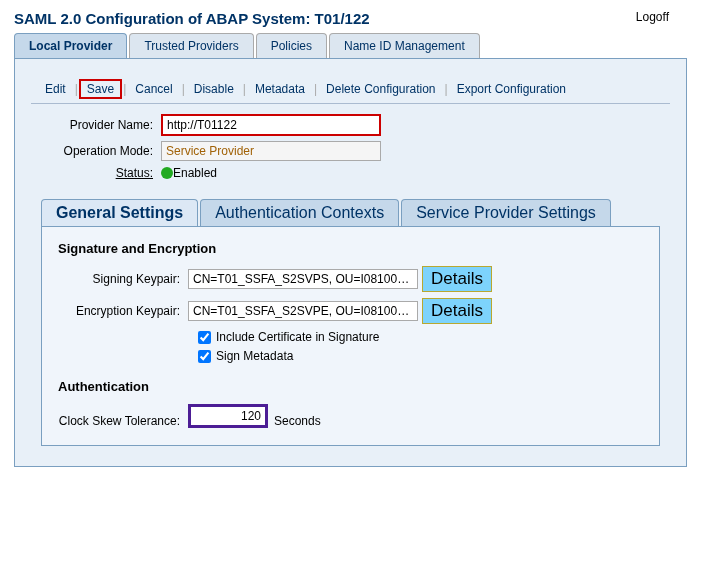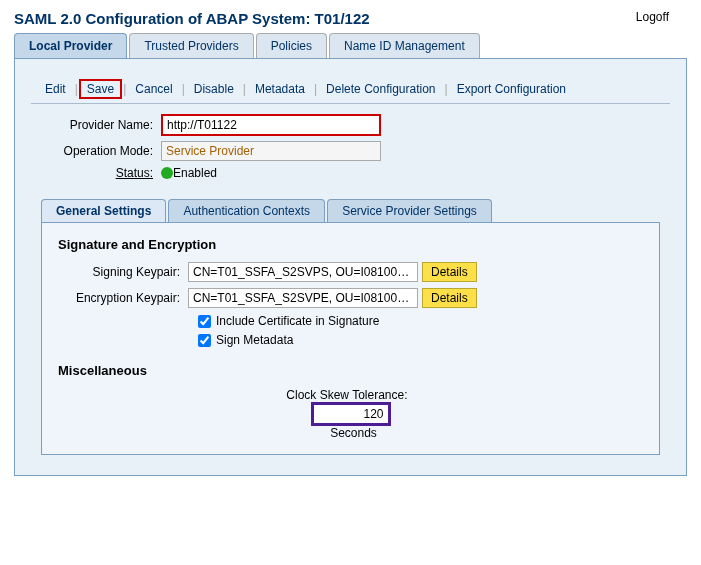--- a/index.html
+++ b/index.html
@@ -182,21 +182,21 @@
       flex-direction: row;
       align-items: flex-end;
     }
 
     .inner-tab {
       padding: 4px 14px;
       border: 1px solid #7a9fc0;
       border-bottom: none;
       background: #c5d8ea;
       cursor: pointer;
-      font-size: 12px;
+      font-size: 16px;
       color: #003366;
       margin-right: 2px;
       border-radius: 4px 4px 0 0;
     }
 
     .inner-tab.active {
       background: #dce8f5;
       font-weight: bold;
       border-color: #7a9fc0;
     }
@@ -238,23 +238,23 @@
       width: 230px;
       white-space: nowrap;
       overflow: hidden;
       text-overflow: ellipsis;
       color: #000;
     }
 
     .details-btn {
       margin-left: 4px;
       padding: 2px 8px;
-      background: #fde047;
+      background: #7dd3fc;
       border: 1px solid #b8a830;
-      font-size: 12px;
+      font-size: 17px;
       cursor: pointer;
       color: #000;
     }
 
     .checkbox-row {
       display: flex;
       flex-direction: row;
       align-items: center;
       margin-bottom: 5px;
       margin-left: 140px;
@@ -263,22 +263,22 @@
     .checkbox-row input[type="checkbox"] {
       margin-right: 5px;
     }
 
     .misc-section {
       margin-top: 16px;
     }
 
     .clock-row {
       display: flex;
-      flex-direction: column;
-      align-items: center;
+      flex-direction: row;
+      align-items: flex-end;
       margin-top: 0;
     }
 
     .clock-label {
       width: 130px;
       text-align: right;
       padding-right: 8px;
       font-size: 12px;
     }
 
@@ -380,21 +380,21 @@
           <input type="checkbox" checked="" style="">
           <label>Include Certificate in Signature</label>
         </div>
 
         <div class="checkbox-row">
           <input type="checkbox" checked="" style="">
           <label>Sign Metadata</label>
         </div>
 
         <div class="misc-section">
-          <div class="section-title">Miscellaneous</div>
+          <div class="section-title">Authentication</div>
           <div class="clock-row">
             <span class="clock-label">Clock Skew Tolerance:</span>
             <input class="clock-input" type="text" value="120" style="">
             <span class="clock-unit">Seconds</span>
           </div>
         </div>
 
       </div>
     </div>
 

